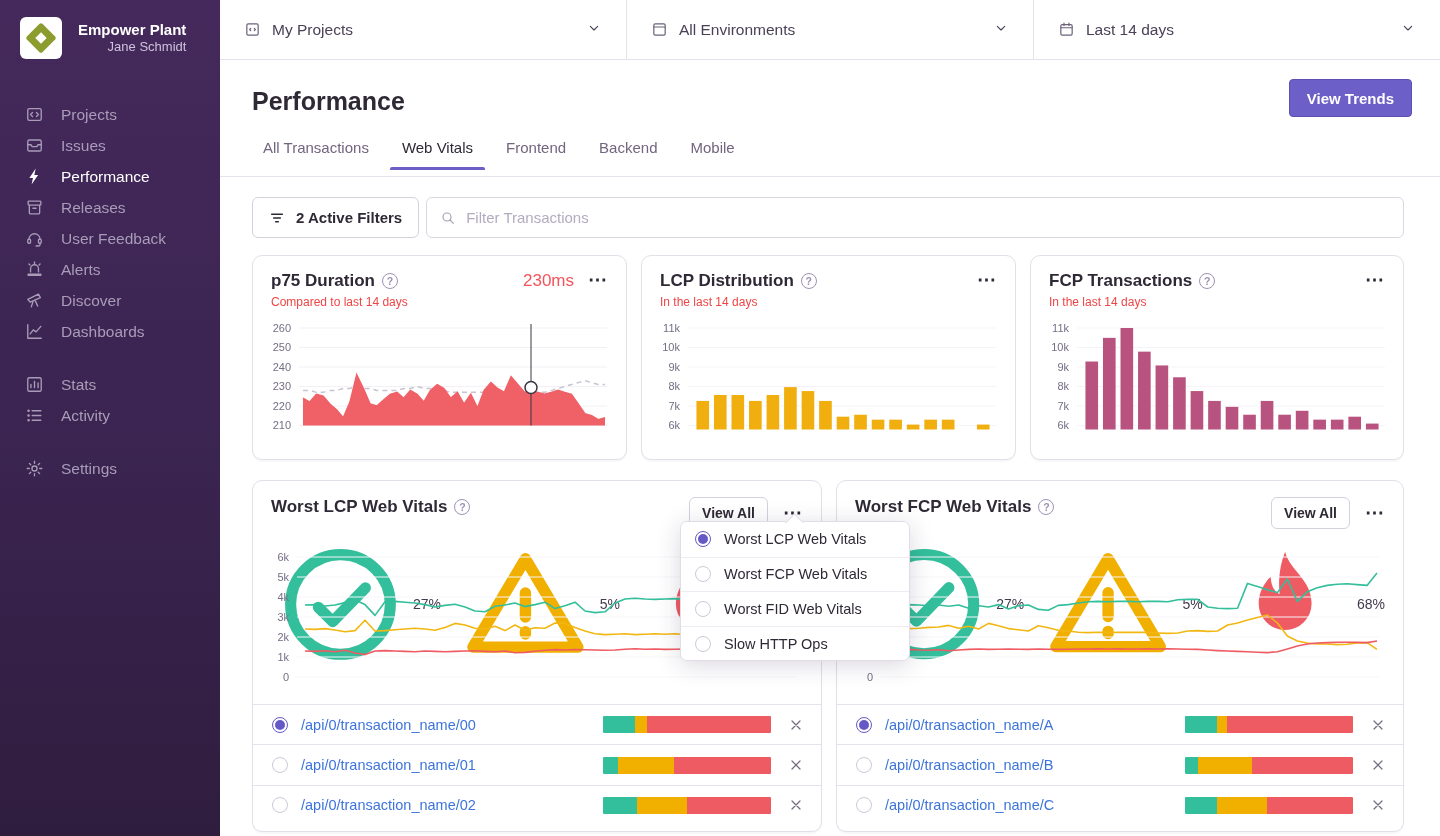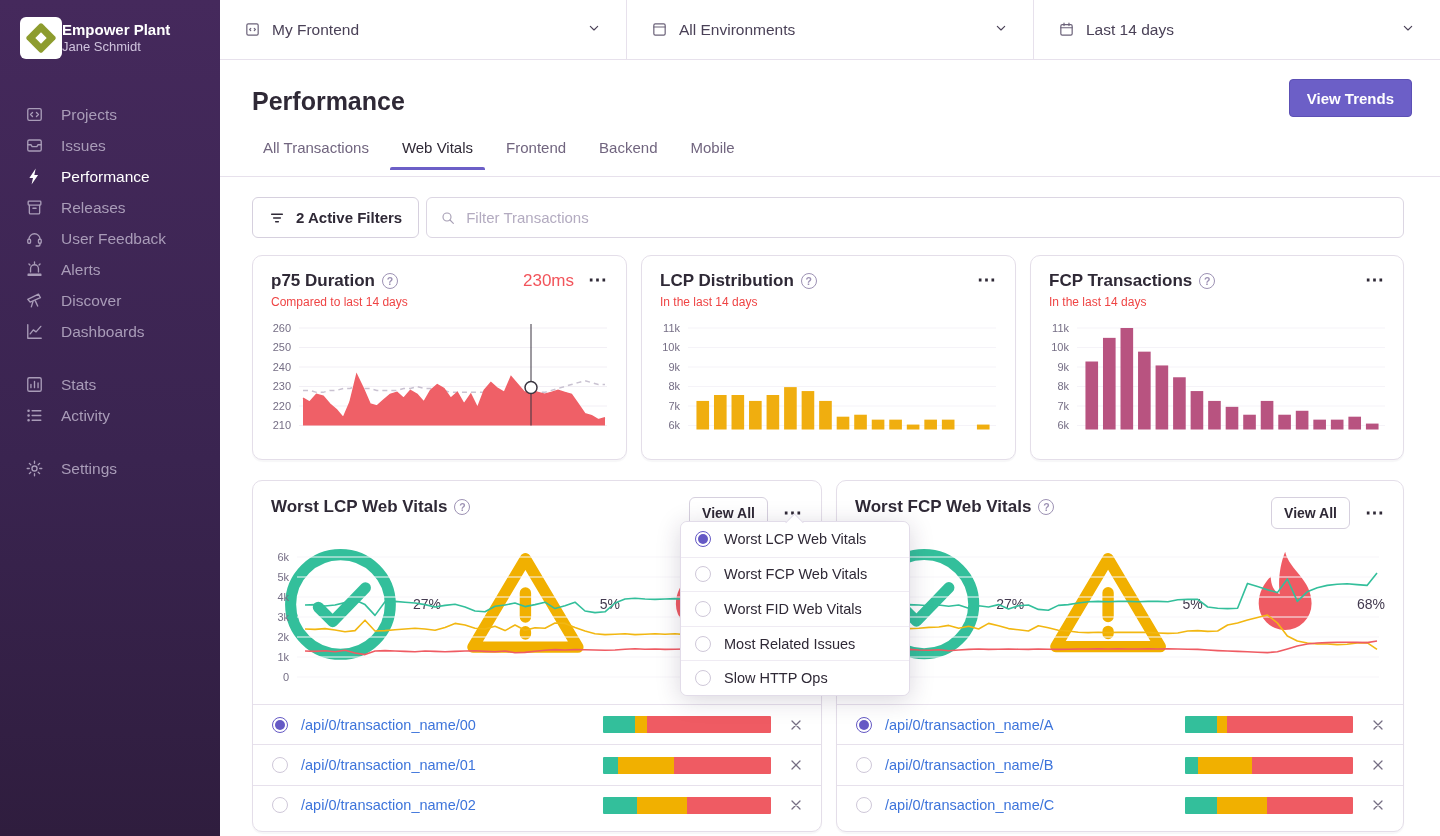--- a/index.html
+++ b/index.html
@@ -2,21 +2,21 @@
 <html><head>
 <meta charset="utf-8">
 <style>
   * { margin:0; padding:0; box-sizing:border-box; }
   html,body { width:1440px; height:836px; overflow:hidden; background:#fff;
     font-family:"Liberation Sans", sans-serif; color:#2f2936; }
 
   
   #sidebar { position:absolute; left:0; top:0; width:220px; height:836px;
     background:linear-gradient(180deg,#45295c 0%,#3a2450 55%,#2f1d3e 100%); color:#fff; }
-  .org { display:flex; align-items:center; gap:0; padding:17px 0 0 20px; }
+  .org { display:flex; align-items:center; gap:16px; padding:17px 0 0 20px;text-align:right; }
   .logo { width:42px; height:42px; background:#fff; border-radius:6px; position:relative; flex:none; }
   .logo .dia { position:absolute; left:50%; top:50%; width:22px; height:22px;
     transform:translate(-50%,-50%) rotate(45deg); background:#8d9c2e; border-radius:2px; }
   .logo .dia2 { position:absolute; left:50%; top:50%; width:8px; height:8px;
     transform:translate(-50%,-50%) rotate(45deg); background:#fff; }
   .org-meta { line-height:1.25; }
   .org-name { font-size:15px; font-weight:700; }
   .org-user { font-size:13px; color:#cfc3dd; }
   #side-nav { margin-top:40px; }
   .nav-group { margin-bottom:22px; }
@@ -241,21 +241,21 @@
 </div>
 
 <div id="topbar">
     <div class="tb-sec">
       <span class="js-icon" style="display: inline-flex; width: 17px; height: 17px;">
         <svg viewBox="0 0 24 24" fill="none" stroke="currentColor" stroke-width="1.7" stroke-linecap="round" stroke-linejoin="round" style="width: 100%; height: 100%;">
           <rect x="4" y="4" width="16" height="16" rx="2"></rect>
           <path d="M9.5 10.5 8 12l1.5 1.5M14.5 10.5 16 12l-1.5 1.5"></path>
         </svg>
       </span>
-      <span>My Frontend</span>
+      <span>My Projects</span>
       <span class="tb-chev"><span class="js-icon" style="display: inline-flex; width: 16px; height: 16px;">
           <svg viewBox="0 0 24 24" fill="none" stroke="currentColor" stroke-width="1.7" stroke-linecap="round" stroke-linejoin="round" style="width: 100%; height: 100%;">
             <path d="M6.5 9.5 12 15l5.5-5.5"></path>
           </svg>
         </span></span>
     </div>
     <div class="tb-sec">
       <span class="js-icon" style="display: inline-flex; width: 17px; height: 17px;">
         <svg viewBox="0 0 24 24" fill="none" stroke="currentColor" stroke-width="1.7" stroke-linecap="round" stroke-linejoin="round" style="width: 100%; height: 100%;">
           <rect x="4" y="4" width="16" height="16" rx="2"></rect>
@@ -647,20 +647,16 @@
       <div class="menu-item">
         <span class="radio"></span>
         <span>Worst FCP Web Vitals</span>
       </div>
       <div class="menu-item">
         <span class="radio"></span>
         <span>Worst FID Web Vitals</span>
       </div>
       <div class="menu-item">
         <span class="radio"></span>
-        <span>Most Related Issues</span>
-      </div>
-      <div class="menu-item">
-        <span class="radio"></span>
         <span>Slow HTTP Ops</span>
       </div>
     </div>
 </div>
 
 </body></html>

